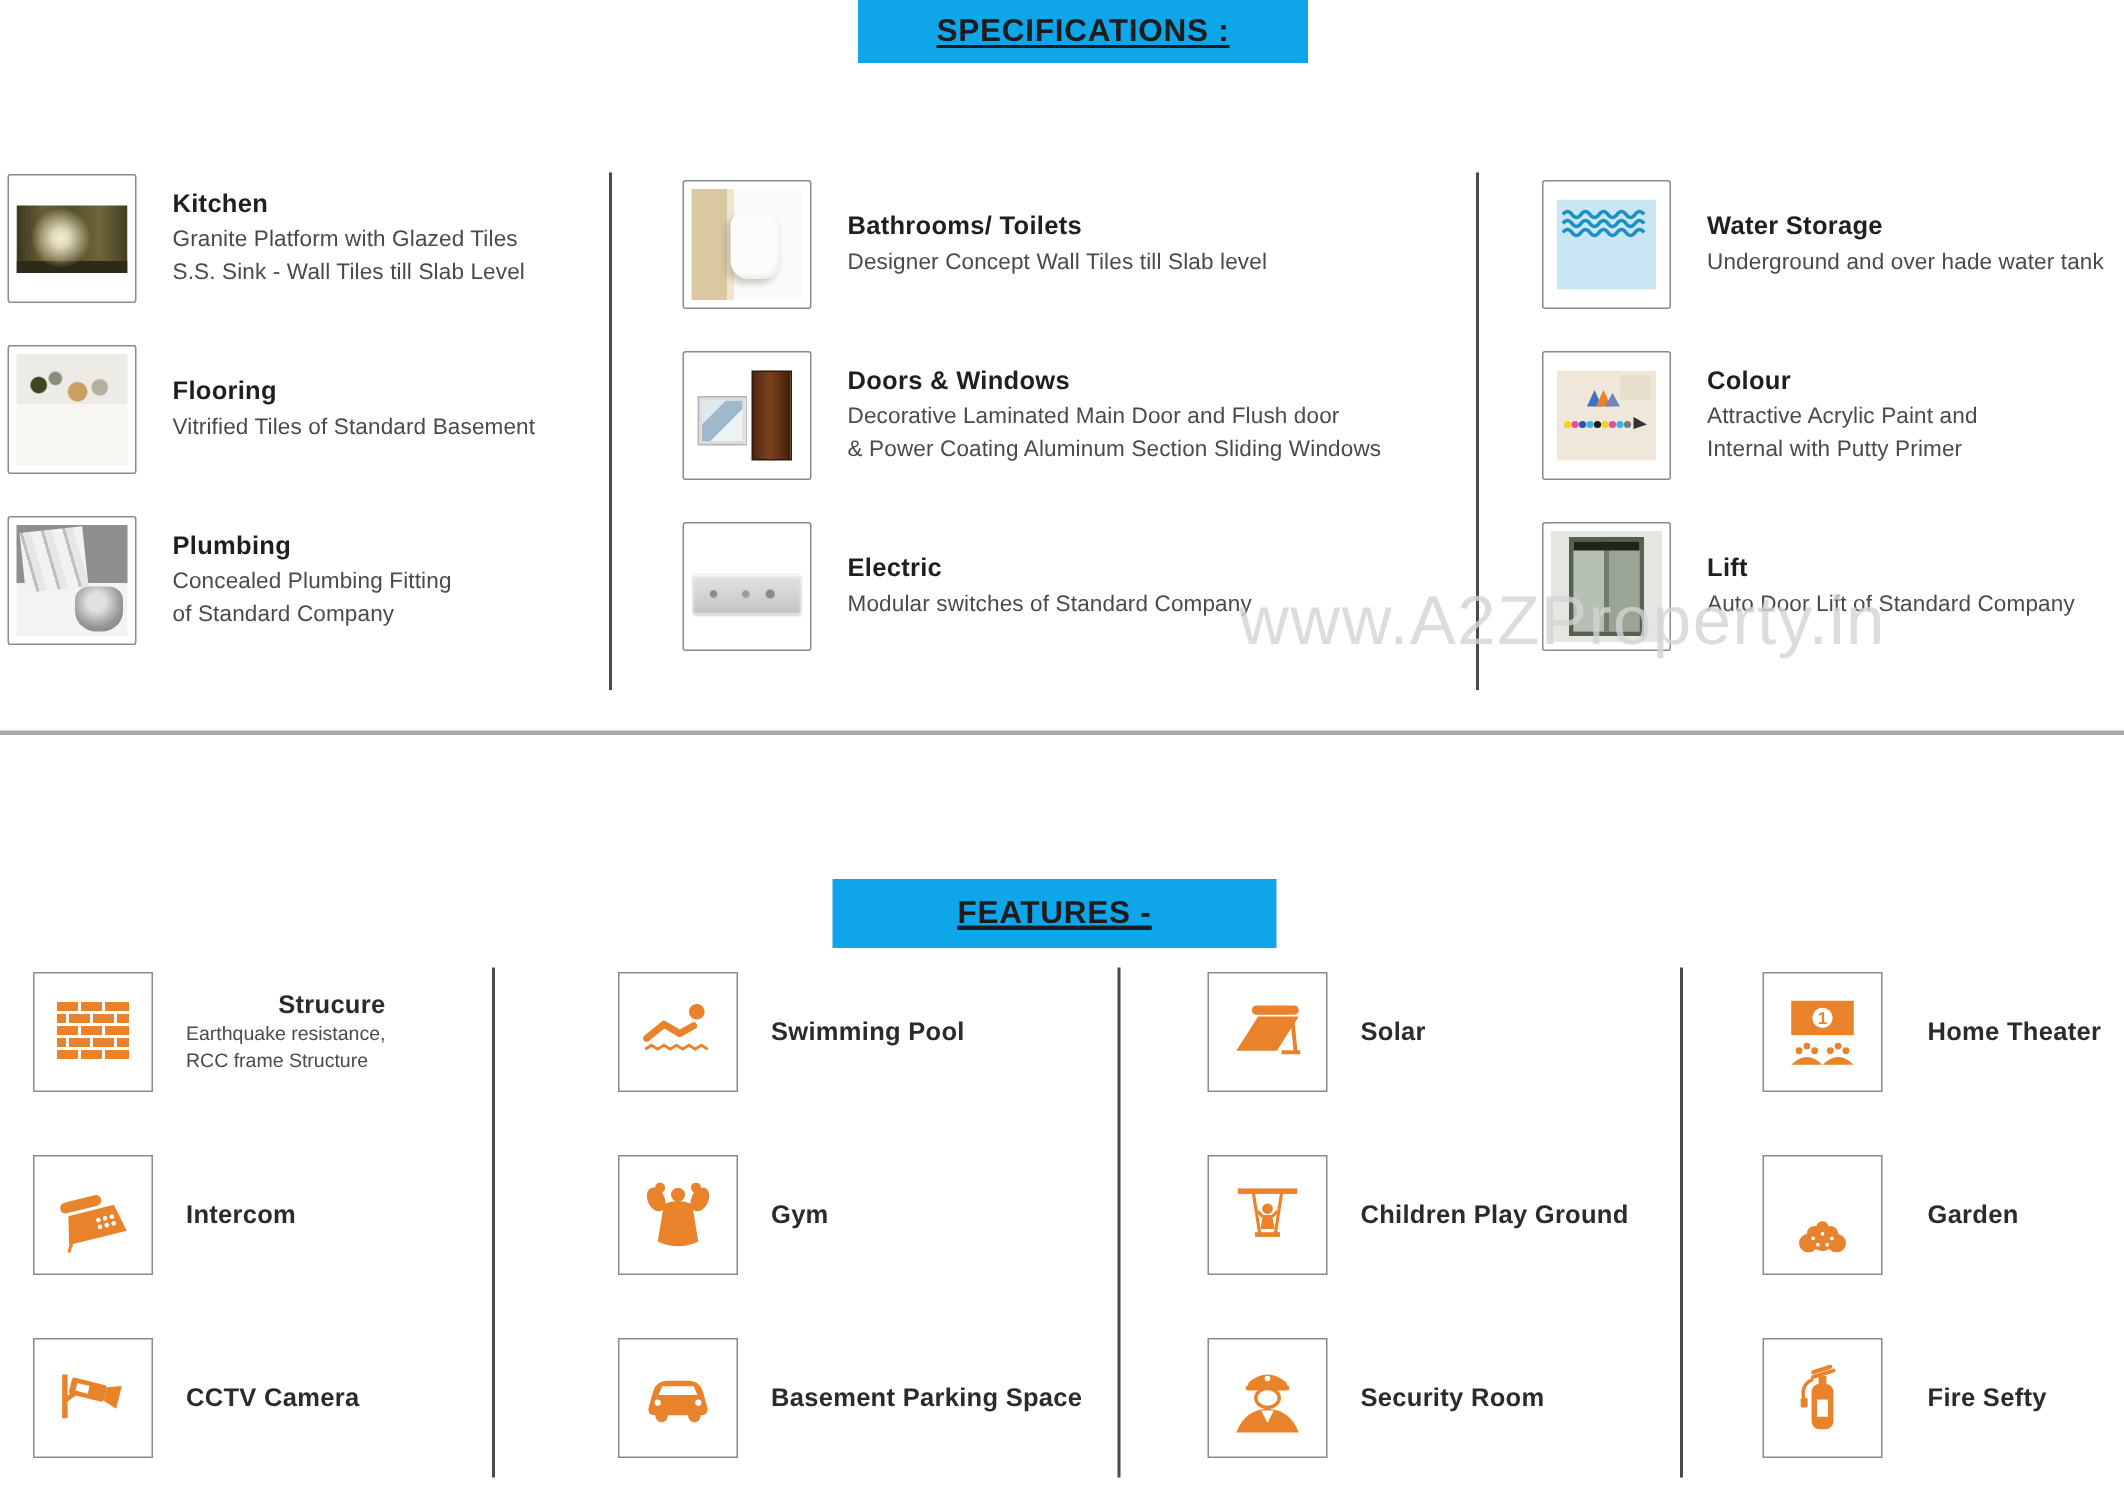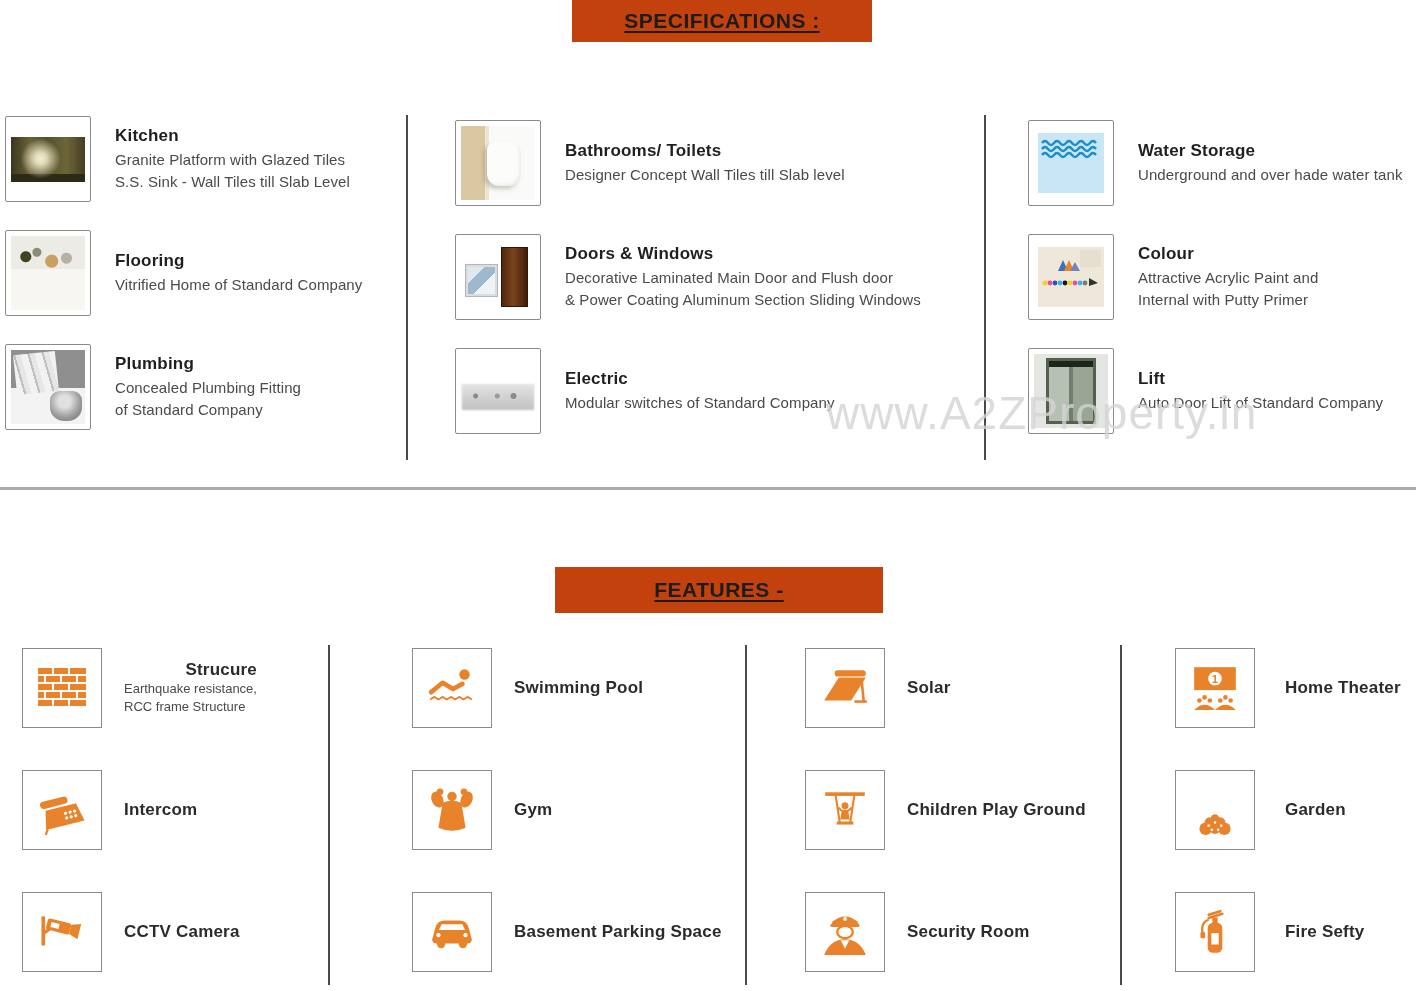--- a/index.html
+++ b/index.html
@@ -1,24 +1,24 @@
 <!DOCTYPE html>
 <html><head>
 <meta charset="utf-8">
 <style>
   html,body{margin:0;padding:0;background:#fff;}
   .page{position:relative;width:1416px;height:991px;background:#fff;overflow:hidden;
         font-family:"Liberation Sans",sans-serif;color:#222;}
 
   
-  .sec-title{position:absolute;background:#c2410c;display:flex;align-items:center;justify-content:center;}
+  .sec-title{position:absolute;background:#0ea5e9;display:flex;align-items:center;justify-content:center;}
   .sec-title span{font-weight:bold;font-size:21px;letter-spacing:.5px;color:#1c1c1c;
                   text-decoration:underline;text-underline-offset:3px;}
   #spec-title{left:572px;top:0;width:300px;height:42px;}
-  #feat-title{left:555px;top:567px;width:328px;height:46px;}
+  #feat-title{left:555px;top:586px;width:296px;height:46px;text-decoration:underline;}
 
   
   .vdiv{position:absolute;width:2px;background:#4a4a4a;}
   #spec-div-1{left:406px;top:115px;height:345px;}
   #spec-div-2{left:984px;top:115px;height:345px;}
   #feat-div-1{left:328px;top:645px;height:340px;}
   #feat-div-2{left:745px;top:645px;height:340px;}
   #feat-div-3{left:1120px;top:645px;height:340px;}
   .hdiv{position:absolute;left:0;top:487px;width:1416px;height:3px;background:#ababab;}
 
@@ -114,21 +114,21 @@
         <div class="spec-line">Granite Platform with Glazed Tiles</div>
         <div class="spec-line">S.S. Sink - Wall Tiles till Slab Level</div>
       </div>
     </div>
     <div class="spec-item">
       <div class="spec-box">
           <div class="ph ph-floor"></div>
         </div>
       <div class="spec-text">
         <div class="spec-heading">Flooring</div>
-        <div class="spec-line">Vitrified Home of Standard Company</div>
+        <div class="spec-line">Vitrified Tiles of Standard Basement</div>
         <div class="spec-line"></div>
       </div>
     </div>
     <div class="spec-item">
       <div class="spec-box">
           <div class="ph ph-plumb"></div>
         </div>
       <div class="spec-text">
         <div class="spec-heading">Plumbing</div>
         <div class="spec-line">Concealed Plumbing Fitting</div>

